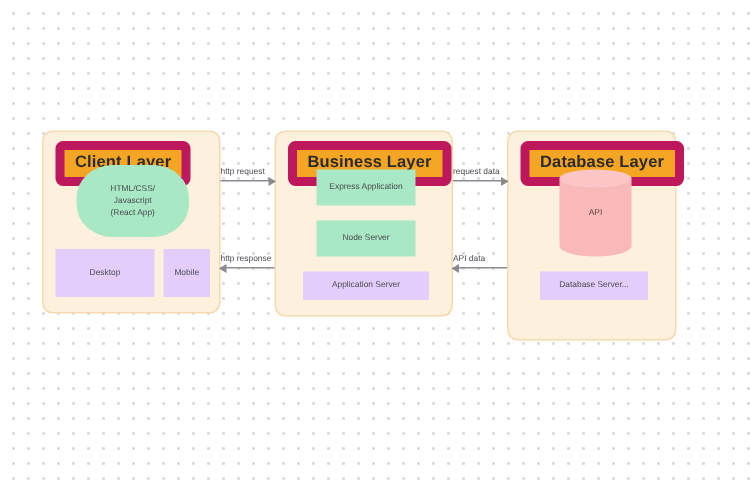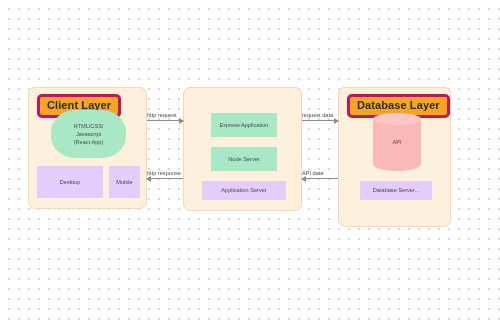--- a/index.html
+++ b/index.html
@@ -34,21 +34,21 @@
   }
   #panel-client   { left: 28px;  top: 87px;  width: 119px; height: 122px; }
   #panel-business { left: 183px; top: 87px;  width: 119px; height: 124px; }
   #panel-database { left: 338px; top: 87px;  width: 113px; height: 140px; }
 
   .layer-badge {
     position: absolute;
     left: 8px;
     top: 6px;
     background-color: #f5a524;
-    border: 3px solid #be185d;
+    border: 6px solid #be185d;
     border-radius: 5px;
     color: #2b2b2b;
     font-size: 11px;
     font-weight: bold;
     letter-spacing: 0.1px;
     padding: 2px 7px 3px 7px;
     white-space: nowrap;
     line-height: 1.15;
     text-align: center;
   }
@@ -168,20 +168,21 @@
     <div class="node node-purple" id="node-desktop">
       <span>Desktop</span>
     </div>
 
     <div class="node node-purple" id="node-mobile">
       <span>Mobile</span>
     </div>
   </div>
 
   <div class="panel" id="panel-business">
+    <div class="layer-badge">Business Layer</div>
 
     <div class="node node-green" id="node-express">
       <span>Express Application</span>
     </div>
 
     <div class="node node-green" id="node-nodeserver">
       <span>Node Server</span>
     </div>
 
     <div class="node node-purple" id="node-appserver">

